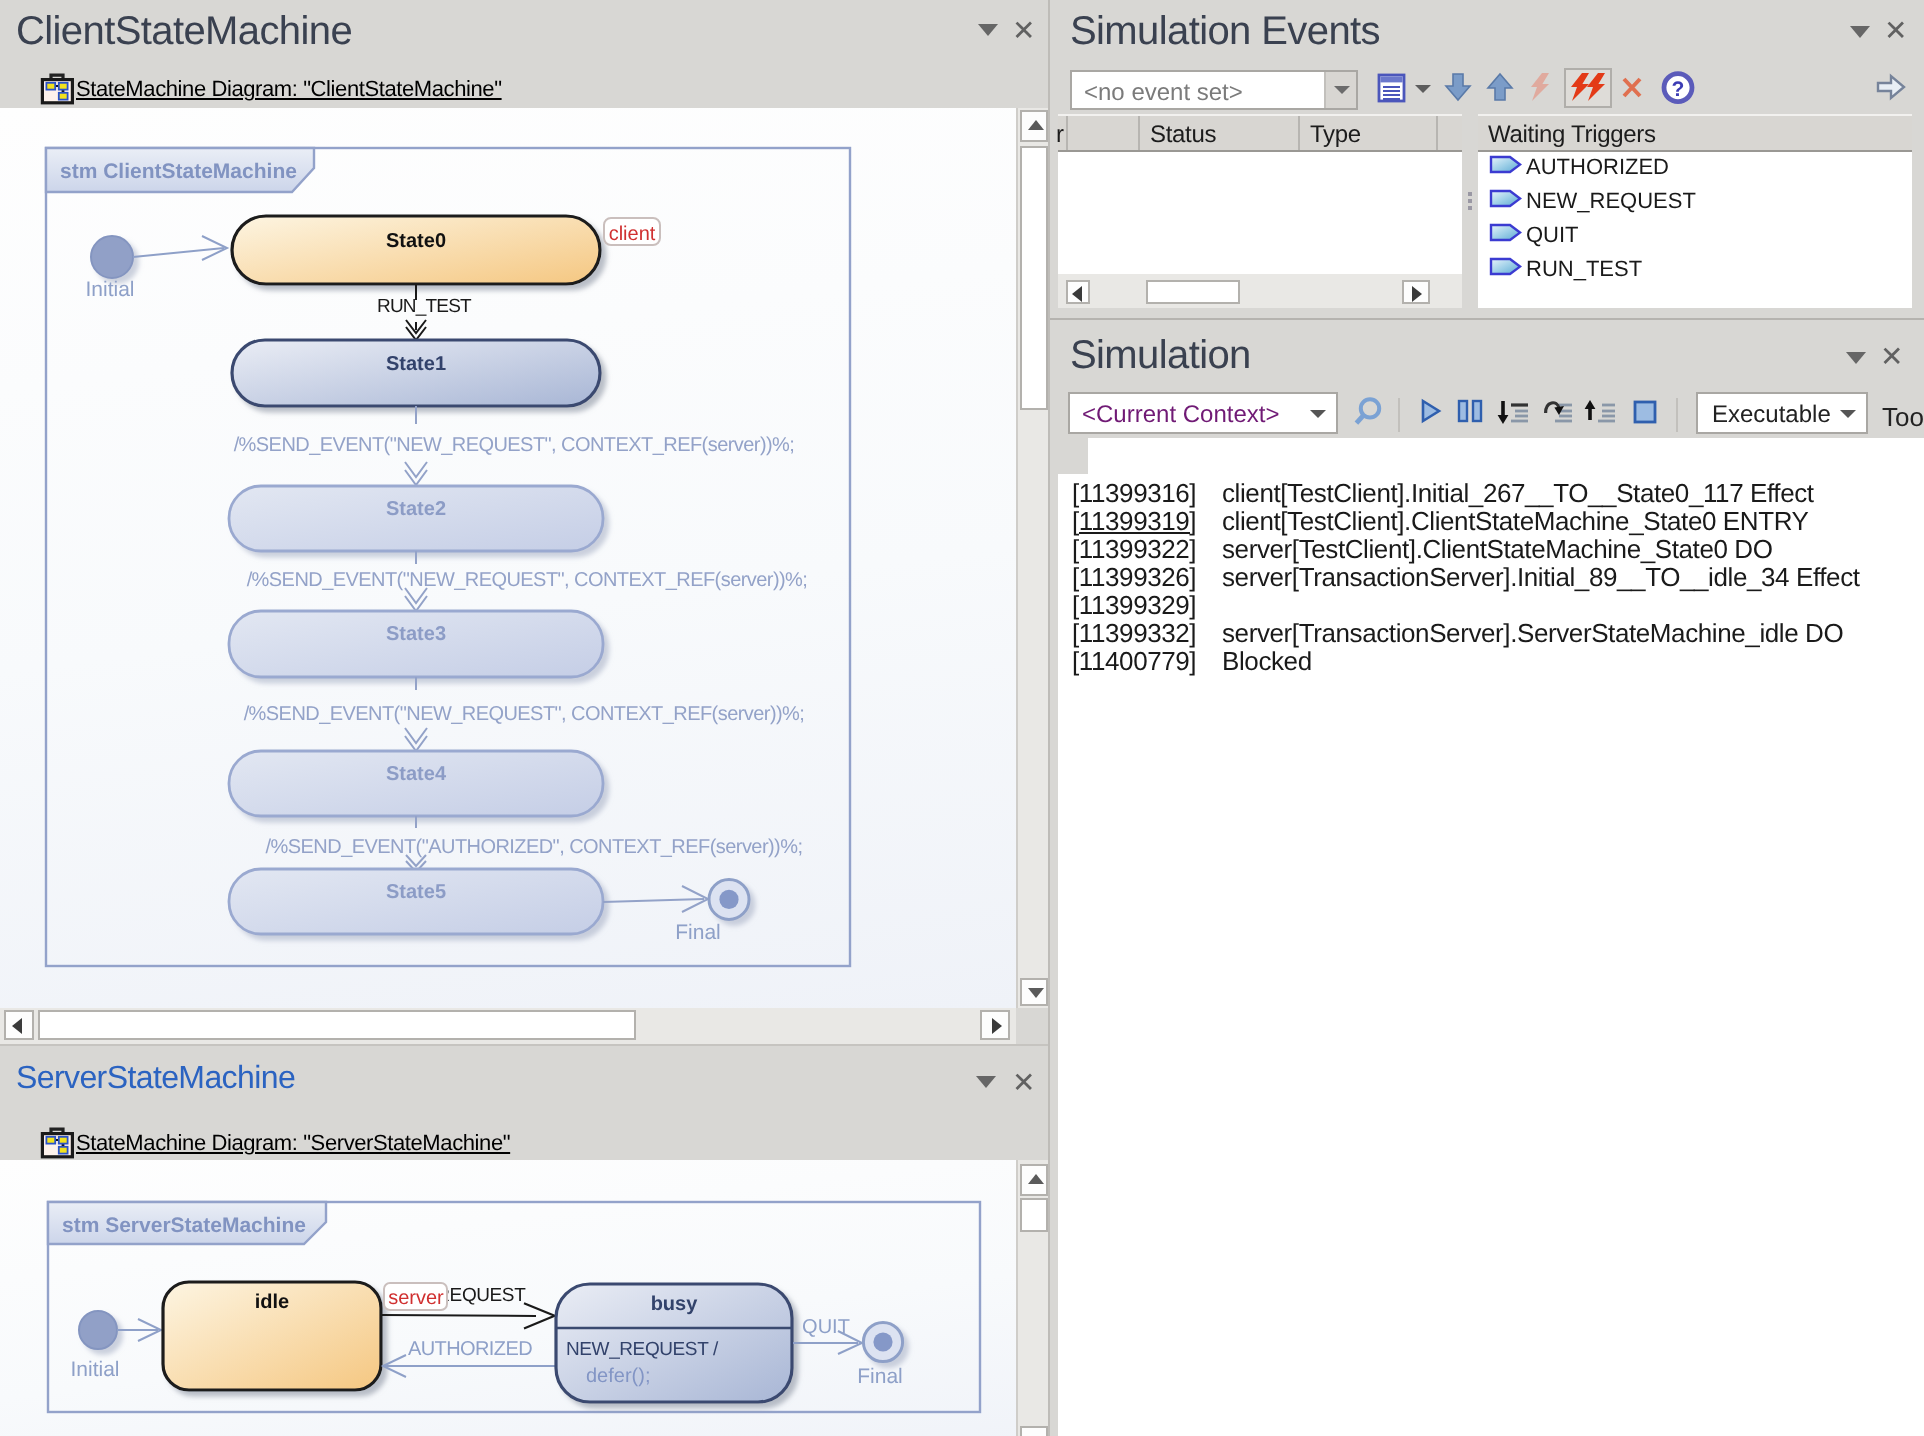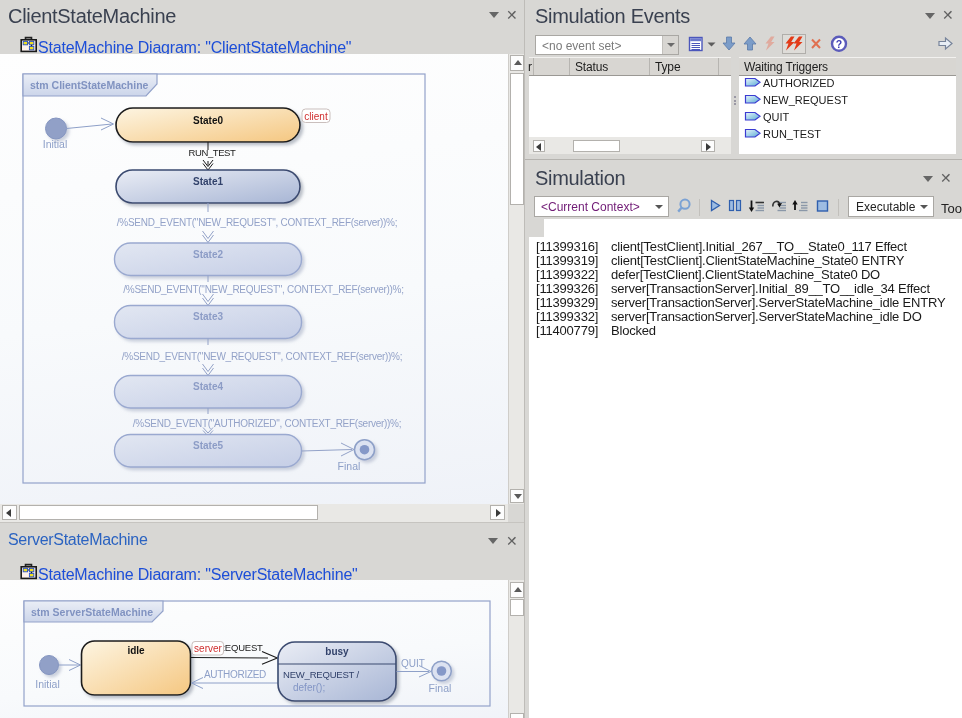--- a/index.html
+++ b/index.html
@@ -1,21 +1,21 @@
 <!DOCTYPE html>
 <html><head>
 <meta charset="utf-8">
 <style>
   html,body{margin:0;padding:0;}
   body{width:962px;height:718px;position:relative;overflow:hidden;
        background:#d8d7d4;font-family:"Liberation Sans",sans-serif;}
   .abs{position:absolute;}
   .ptitle{font-size:20px;letter-spacing:-0.3px;color:#3a4150;white-space:nowrap;}
   .ptitle2{font-size:16px;letter-spacing:-0.3px;color:#2b63c1;white-space:nowrap;}
-  .sub{font-size:16px;letter-spacing:-0.2px;color:#1d4ed8;white-space:nowrap;text-decoration:underline;}
+  .sub{font-size:11px;letter-spacing:-0.2px;color:#000000;white-space:nowrap;text-decoration:underline;}
   .closex{font-size:14px;color:#616161;}
   .tridown{width:0;height:0;border-left:5px solid transparent;border-right:5px solid transparent;border-top:6px solid #666;}
   .white{background:#fff;}
   .diag{background:linear-gradient(173deg,#fefefe 0%,#f8fafc 55%,#eff2f8 100%);}
   .sbv{background:#e9e8e5;border-left:1px solid #cfcdc9;}
   .sbh{background:#e9e8e5;}
   .sbtn{position:absolute;background:#fdfdfd;border:1px solid #b3b1ad;box-sizing:border-box;}
   .sthumb{position:absolute;background:#fff;border:1px solid #b3b1ad;box-sizing:border-box;}
   .aru{width:0;height:0;border-left:4px solid transparent;border-right:4px solid transparent;border-bottom:5px solid #5a5a5a;position:absolute;left:3px;top:4px;}
   .ard{width:0;height:0;border-left:4px solid transparent;border-right:4px solid transparent;border-top:5px solid #5a5a5a;position:absolute;left:3px;top:5px;}
@@ -384,25 +384,24 @@
     <div class="ctext" style="left:7px;top:3px;color:#222;">Executable</div>
     <div class="abs" style="right:5px;top:8px;width:0;height:0;border-left:4px solid transparent;border-right:4px solid transparent;border-top:4px solid #555;"></div>
   </div>
   <div class="abs" style="left:416px;top:41px;font-size:13px;color:#222;">Too</div>
 
   <div class="abs white" style="left:19px;top:59px;width:418px;height:18px;"></div>
 
   <div class="abs white" style="left:4px;top:77px;width:433px;height:482px;"></div>
   <div class="logline" style="left:11px;top:79px;">[11399316]</div>
     <div class="logline" style="left:86px;top:79px;">client[TestClient].Initial_267__TO__State0_117 Effect</div>
-  <div class="logline" style="left:11px;top:93px;">[11399319]</div>
+  <div class="logline" style="left:11px;top:93px;text-decoration:underline;">[11399319]</div>
     <div class="logline" style="left:86px;top:93px;">client[TestClient].ClientStateMachine_State0 ENTRY</div>
   <div class="logline" style="left:11px;top:107px;">[11399322]</div>
-    <div class="logline" style="left:86px;top:107px;">defer[TestClient].ClientStateMachine_State0 DO</div>
+    <div class="logline" style="left:86px;top:107px;">server[TestClient].ClientStateMachine_State0 DO</div>
   <div class="logline" style="left:11px;top:121px;">[11399326]</div>
     <div class="logline" style="left:86px;top:121px;">server[TransactionServer].Initial_89__TO__idle_34 Effect</div>
   <div class="logline" style="left:11px;top:135px;">[11399329]</div>
-    <div class="logline" style="left:86px;top:135px;">server[TransactionServer].ServerStateMachine_idle ENTRY</div>
   <div class="logline" style="left:11px;top:149px;">[11399332]</div>
     <div class="logline" style="left:86px;top:149px;">server[TransactionServer].ServerStateMachine_idle DO</div>
   <div class="logline" style="left:11px;top:163px;">[11400779]</div>
     <div class="logline" style="left:86px;top:163px;">Blocked</div>
 </div>
 
 </body></html>

